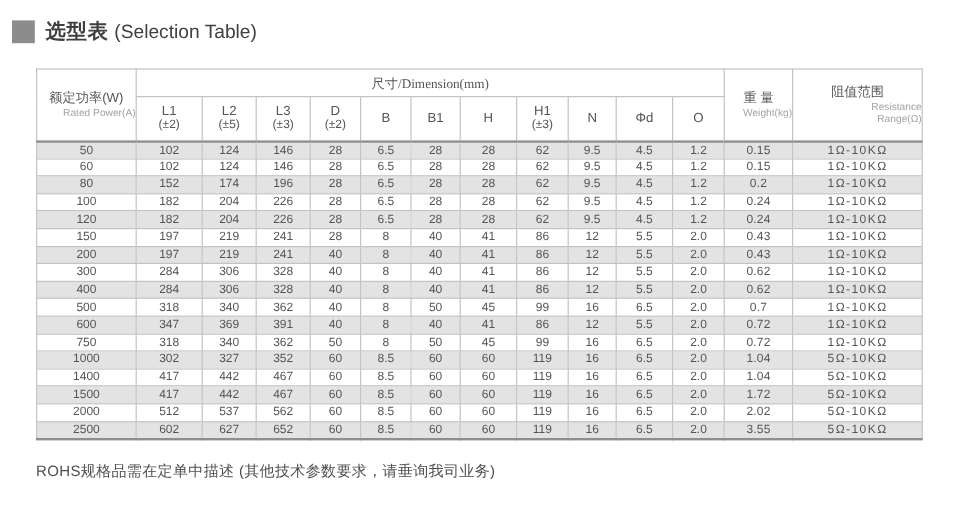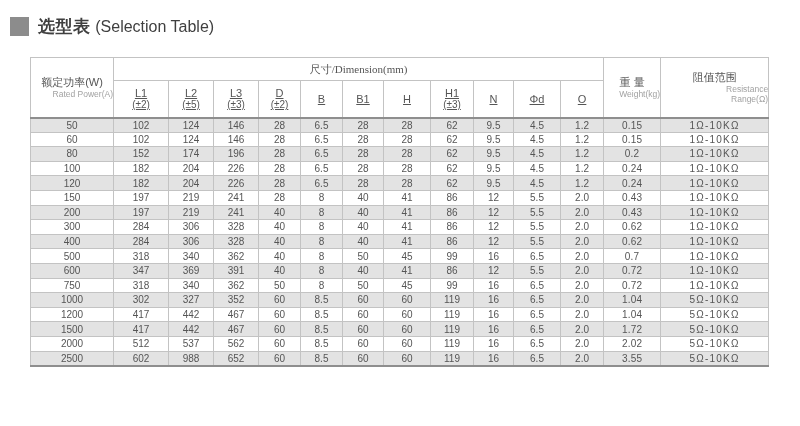--- a/index.html
+++ b/index.html
@@ -23,21 +23,21 @@
   .title-text .zh{font-weight:600;letter-spacing:.5px;}
   .title-text .en{font-weight:400;font-size:16px;}
 
   
   table{position:absolute;left:30px;top:57px;width:738px;border-collapse:collapse;table-layout:fixed;
     font-size:10px;color:var(--text-main);border-top:1px solid var(--border-dark);
     border-bottom:2px solid var(--border-dark);}
   th,td{border:1px solid var(--border-light);text-align:center;vertical-align:middle;
     font-weight:400;padding:0;overflow:hidden;white-space:nowrap;}
   thead tr.hrow1 th{height:23px;font-size:11px;}
-  thead tr.hrow2 th{height:37px;text-decoration:underline;}
+  thead tr.hrow2 th{height:37px;}
   thead th{border-bottom:2px solid var(--border-dark);}
   thead tr.hrow1 th.dim-span{border-bottom:1px solid var(--border-light);font-family:Liberation Serif, serif;}
   tbody td{height:14.6px;line-height:13px;}
   tbody tr:nth-child(odd) td{background:var(--stripe);}
   .cell-sub{font-size:8.5px;color:var(--text-sub);line-height:10px;text-align:right;}
   .cell-main{font-size:11px;line-height:13px;}
   .dimcol-main{font-size:11px;line-height:12px;}
   .dimcol-tol{font-size:10px;line-height:11px;}
   td.col-resistance{letter-spacing:1.2px;}
   td.col-weight{letter-spacing:.2px;}
@@ -338,21 +338,21 @@
           <td class="col-B1">60</td>
           <td class="col-H">60</td>
           <td class="col-H1">119</td>
           <td class="col-N">16</td>
           <td class="col-Phi-d">6.5</td>
           <td class="col-O">2.0</td>
           <td class="col-weight">1.04</td>
           <td class="col-resistance">5Ω-10KΩ</td>
         </tr>
         <tr>
-          <td class="col-power">1200</td>
+          <td class="col-power">1400</td>
           <td class="col-L1">417</td>
           <td class="col-L2">442</td>
           <td class="col-L3">467</td>
           <td class="col-D">60</td>
           <td class="col-B">8.5</td>
           <td class="col-B1">60</td>
           <td class="col-H">60</td>
           <td class="col-H1">119</td>
           <td class="col-N">16</td>
           <td class="col-Phi-d">6.5</td>
@@ -388,32 +388,33 @@
           <td class="col-H1">119</td>
           <td class="col-N">16</td>
           <td class="col-Phi-d">6.5</td>
           <td class="col-O">2.0</td>
           <td class="col-weight">2.02</td>
           <td class="col-resistance">5Ω-10KΩ</td>
         </tr>
         <tr>
           <td class="col-power">2500</td>
           <td class="col-L1">602</td>
-          <td class="col-L2">988</td>
+          <td class="col-L2">627</td>
           <td class="col-L3">652</td>
           <td class="col-D">60</td>
           <td class="col-B">8.5</td>
           <td class="col-B1">60</td>
           <td class="col-H">60</td>
           <td class="col-H1">119</td>
           <td class="col-N">16</td>
           <td class="col-Phi-d">6.5</td>
           <td class="col-O">2.0</td>
           <td class="col-weight">3.55</td>
           <td class="col-resistance">5Ω-10KΩ</td>
         </tr>
       </tbody>
   </table>
 
   <div class="notes">
+    <div class="note-zh">ROHS规格品需在定单中描述 (其他技术参数要求，请垂询我司业务)</div>
   </div>
 
 </div>
 
 </body></html>

